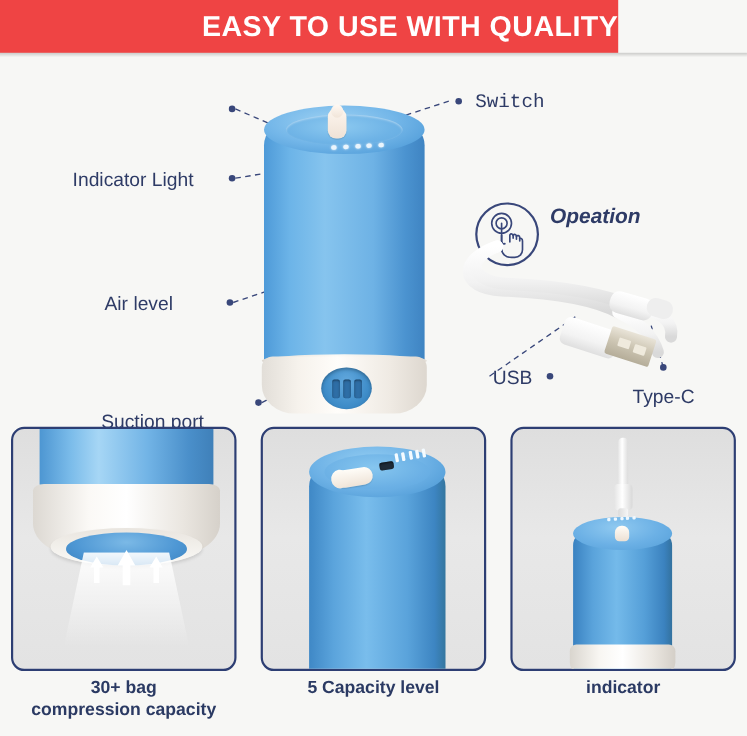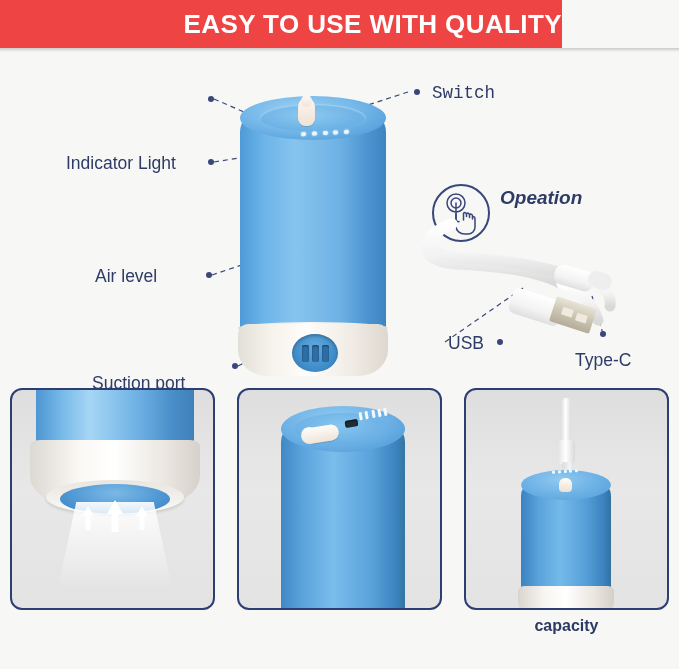--- a/index.html
+++ b/index.html
@@ -368,50 +368,55 @@
     <div class="p1-port"></div>
     <div class="p1-flow"></div>
     <svg width="205" height="222" style="position:absolute;left:0;top:0;">
       <g fill="#ffffff">
         <path d="M70 126 L76 116 L82 126 L78.5 126 L78.5 140 L73.5 140 L73.5 126 Z"></path>
         <path d="M95 124 L103 110 L111 124 L106.5 124 L106.5 142 L99.5 142 L99.5 124 Z"></path>
         <path d="M124 126 L130 116 L136 126 L132.5 126 L132.5 140 L127.5 140 L127.5 126 Z"></path>
       </g>
     </svg>
   </div>
+  <div class="caption c1">
+    <div>30+ bag</div>
+    <div>compression capacity</div>
+  </div>
 
   <div class="panel p2">
     <div class="p2-body"></div>
     <div class="p2-top"></div>
     <div class="p2-top-in"></div>
     <div class="p2-btn"></div>
     <div class="p2-slot"></div>
     <div class="p2-leds">
       <i></i>
       <i></i>
       <i></i>
       <i></i>
       <i></i>
     </div>
   </div>
   <div class="caption c2">
+    <div>5 Capacity level</div>
   </div>
 
   <div class="panel p3">
     <div class="p3-cable"></div>
     <div class="p3-plug"></div>
     <div class="p3-body"></div>
     <div class="p3-top"></div>
     <div class="p3-leds">
       <i></i>
       <i></i>
       <i></i>
       <i></i>
       <i></i>
     </div>
     <div class="p3-btn"></div>
     <div class="p3-base"></div>
   </div>
   <div class="caption c3">
-    <div>capacity</div>
+    <div>indicator</div>
   </div>
 
 </div>
 
 </body></html>

